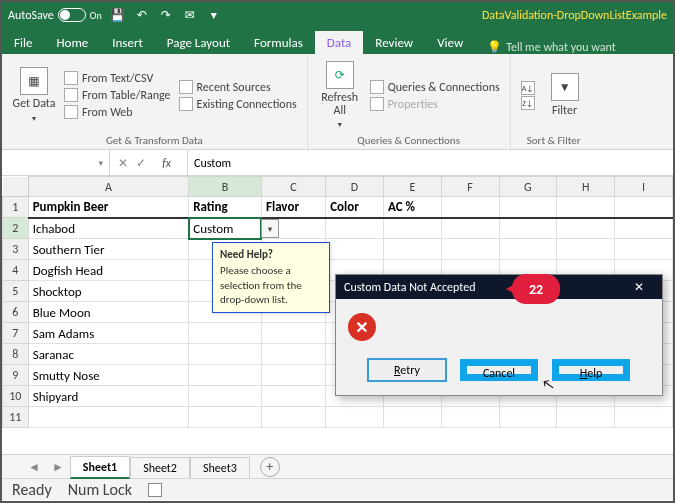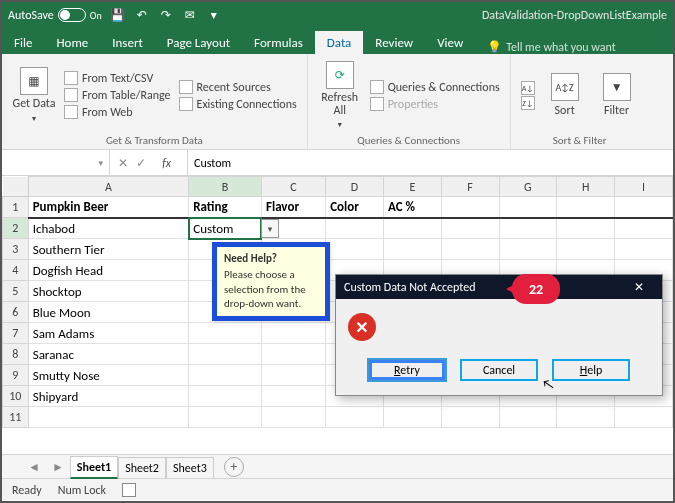--- a/index.html
+++ b/index.html
@@ -4,26 +4,26 @@
 <style>
   * { box-sizing: border-box; margin: 0; padding: 0; font-family: "Segoe UI", Calibri, sans-serif; }
   body { width: 675px; height: 503px; overflow: hidden; background: #fff; border: 2px solid #555; position: relative; }
 
   
   .titlebar { height: 26px; background: #217346; color: #fff; display: flex; align-items: center; font-size: 12px; padding: 0 6px; gap: 8px; }
   .autosave-toggle { display: flex; align-items: center; gap: 4px; }
   .toggle-pill { width: 28px; height: 14px; border: 1px solid #fff; border-radius: 8px; position: relative; background: #217346; }
   .toggle-pill::after { content: ''; position: absolute; width: 10px; height: 10px; background: #fff; border-radius: 50%; top: 1px; left: 1px; }
   .qat-icon { width: 16px; height: 16px; display: inline-flex; align-items: center; justify-content: center; color: #fff; font-size: 12px; }
-  .titlebar .doc-title { margin-left: auto; color: #e5e5e5; }
+  .titlebar .doc-title { margin-left: auto; color: #fde047; }
 
   
   .ribbon-tabs { height: 26px; background: #217346; display: flex; align-items: flex-end; font-size: 13px; color: #fff; padding-left: 0; }
   .ribbon-tab { padding: 4px 12px; cursor: pointer; }
-  .ribbon-tab.active { background: #f3f3f3; color: #0369a1; }
+  .ribbon-tab.active { background: #f3f3f3; color: #8b5cf6; }
   .tell-me { margin-left: 12px; color: #cfe3d6; font-size: 12px; display: flex; align-items: center; gap: 4px; }
 
   
   .ribbon-body { height: 96px; background: #f3f3f3; border-bottom: 1px solid #d4d4d4; display: flex; font-size: 12px; color: #444; }
   .ribbon-group { border-right: 1px solid #e1e1e1; padding: 4px 10px 2px 10px; display: flex; flex-direction: column; }
   .ribbon-group-label { text-align: center; font-size: 11px; color: #666; margin-top: auto; padding-top: 2px; }
   .rg-content { display: flex; gap: 8px; flex: 1; }
   .big-btn { display: flex; flex-direction: column; align-items: center; justify-content: center; width: 44px; gap: 2px; cursor: pointer; }
   .big-btn .ico { width: 28px; height: 28px; background: #fff; border: 1px solid #999; display: flex; align-items: center; justify-content: center; }
   .small-btn-col { display: flex; flex-direction: column; gap: 3px; justify-content: center; }
@@ -45,47 +45,47 @@
   th.colhdr { background: #f0f0f0; border: 1px solid #d4d4d4; font-weight: normal; color: #444; height: 20px; font-size: 12px; }
   th.colhdr.active { background: #d6e9d8; }
   th.rowhdr { background: #f0f0f0; border: 1px solid #d4d4d4; font-weight: normal; color: #444; width: 24px; text-align: center; font-size: 12px; }
   th.rowhdr.active { background: #d6e9d8; }
   td.cell { border: 1px solid #e0e0e0; height: 21px; padding: 0 4px; white-space: nowrap; }
   tr.hdr-row td.cell { border-bottom: 2px solid #333; font-weight: bold; }
   td.cell.sel { outline: 2px solid #217346; outline-offset: -1px; position: relative; }
   .dv-dropdown { position: absolute; right: -18px; top: 0; width: 18px; height: 100%; border: 1px solid #999; background: #f7f7f7; display: flex; align-items: center; justify-content: center; font-size: 9px; color: #555; }
 
   
-  .input-msg { position: absolute; left: 210px; top: 66px; width: 118px; background: #ffffe1; border: 5px solid #1d4ed8; padding: 5px 7px; font-size: 11px; line-height: 1.3; color: #333; box-shadow: 1px 1px 3px rgba(0,0,0,0.15); }
+  .input-msg { position: absolute; left: 210px; top: 66px; width: 118px; background: #ffffe1; border: 1px solid #1d4ed8; padding: 5px 7px; font-size: 11px; line-height: 1.3; color: #333; box-shadow: 1px 1px 3px rgba(0,0,0,0.15); }
   .input-msg .imtitle { font-weight: bold; margin-bottom: 2px; }
 
   
   .dialog { position: absolute; left: 333px; top: 272px; width: 328px; background: #f0f0f0; border: 1px solid #888; box-shadow: 3px 3px 10px rgba(0,0,0,0.3); font-size: 12px; }
   .dialog-title { background: #0f172a; color: #fff; padding: 5px 8px; display: flex; align-items: center; justify-content: space-between; font-size: 12px; position: relative; }
   .dialog-close { width: 30px; text-align: center; cursor: pointer; }
   .dialog-body { padding: 14px 12px 12px 12px; display: flex; gap: 12px; align-items: center; }
   .err-icon { width: 28px; height: 28px; background: #d93025; border-radius: 50%; color: #fff; display: flex; align-items: center; justify-content: center; font-weight: bold; font-size: 16px; }
   .dialog-buttons { display: flex; gap: 14px; justify-content: center; padding: 6px 12px 14px 12px; }
-  .dlg-btn { width: 78px; height: 22px; background: #efefef; border: 2px solid #0ea5e9; font-size: 12px; cursor: pointer; }
-  .dlg-btn.focus { outline: 2px solid #3a9bd6; outline-offset: -1px; border: 4px solid #3b82f6; }
+  .dlg-btn { width: 78px; height: 22px; background: #efefef; border: 7px solid #0ea5e9; font-size: 12px; cursor: pointer; }
+  .dlg-btn.focus { outline: 2px solid #3a9bd6; outline-offset: -1px; border: 1px solid #3b82f6; }
   .cursor-arrow { position: absolute; left: 540px; top: 374px; font-size: 14px; color: #000; pointer-events: none; transform: rotate(-10deg); }
 
   
   .anno { position: absolute; left: 510px; top: 272px; width: 48px; height: 30px; background: #e2203d; color: #fff; border-radius: 14px; display: flex; align-items: center; justify-content: center; font-weight: bold; font-size: 14px; z-index: 50; }
   .anno::before { content: ''; position: absolute; left: -16px; top: 50%; transform: translateY(-50%); border: 10px solid transparent; border-right: 18px solid #e2203d; }
 
   
   .sheet-tabs { height: 24px; background: #f5f5f5; border-top: 1px solid #d4d4d4; display: flex; align-items: center; font-size: 12px; padding-left: 20px; gap: 0; }
   .sheet-nav { color: #888; padding: 0 6px; cursor: pointer; }
-  .sheet-tab { padding: 3px 6px; border: 1px solid #ccc; border-bottom: none; background: #f5f5f5; cursor: pointer; margin-bottom: -1px; }
+  .sheet-tab { padding: 3px 12px; border: 1px solid #ccc; border-bottom: none; background: #f5f5f5; cursor: pointer; margin-bottom: -1px; }
   .sheet-tab.active { background: #fff; font-weight: bold; border-bottom: 2px solid #217346; }
   .sheet-add { width: 20px; height: 20px; border: 1px solid #aaa; border-radius: 50%; display: flex; align-items: center; justify-content: center; margin-left: 10px; cursor: pointer; color: #666; font-size: 14px; }
 
   
-  .statusbar { height: 22px; background: #f3f3f3; border-top: 1px solid #d4d4d4; display: flex; align-items: center; font-size: 12px; color: #444; padding: 0 10px; gap: 16px; }
+  .statusbar { height: 22px; background: #f3f3f3; border-top: 1px solid #d4d4d4; display: flex; align-items: center; font-size: 16px; color: #444; padding: 0 10px; gap: 16px; }
 
   
   .colA{width:150px}.colB{width:68px}.colC{width:60px}.colD{width:54px}.colE{width:54px}.colF{width:54px}.colG{width:54px}.colH{width:54px}.colI{width:54px}
 </style>
 </head>
 <body>
 
 <div class="titlebar">
   <div class="autosave-toggle">
     <span>AutoSave</span>
@@ -174,24 +174,20 @@
 
   <div class="ribbon-group" style="border-right:none">
     <div class="rg-content">
       <div class="small-btn-col" style="gap:1px">
         <div class="small-btn">
             <span class="sico" style="font-size:8px;display:flex;align-items:center;justify-content:center">A↓</span>
           </div>
         <div class="small-btn">
             <span class="sico" style="font-size:8px;display:flex;align-items:center;justify-content:center">Z↓</span>
           </div>
-      </div>
-      <div class="big-btn">
-        <div class="ico" style="font-size:10px">A↕Z</div>
-        <span>Sort</span>
       </div>
       <div class="big-btn">
         <div class="ico">▼</div>
         <span>Filter</span>
       </div>
     </div>
     <div class="ribbon-group-label">Sort &amp; Filter</div>
   </div>
 </div>
 
@@ -353,21 +349,21 @@
           <td class="cell colF"></td>
           <td class="cell colG"></td>
           <td class="cell colH"></td>
           <td class="cell colI"></td>
         </tr>
       </tbody>
     </table>
 
   <div class="input-msg">
     <div class="imtitle">Need Help?</div>
-    <div>Please choose a selection from the drop-down want.</div>
+    <div>Please choose a selection from the drop-down list.</div>
   </div>
 </div>
 
 <div class="dialog">
   <div class="dialog-title">
     <span>Custom Data Not Accepted</span>
     <span class="dialog-close">✕</span>
   </div>
   <div class="dialog-body">
     <div class="err-icon">✕</div>

